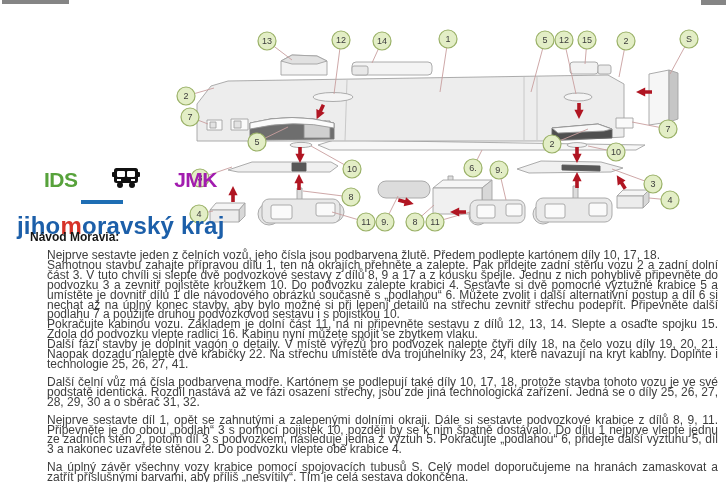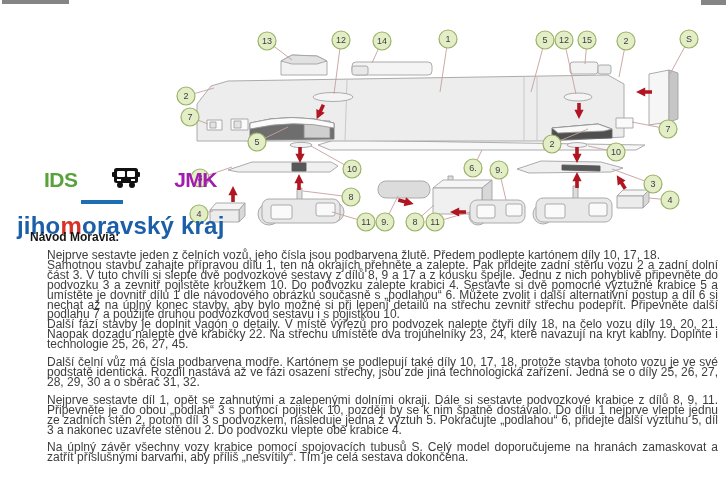--- a/index.html
+++ b/index.html
@@ -290,21 +290,22 @@
   <div class="logo-divider" style="background: rgb(30, 110, 180);"></div>
   <div class="logo-region" style="color: rgb(28, 95, 169);"><span>jiho</span><span class="accent" style="color: rgb(214, 50, 40);">m</span><span>oravský kraj</span></div>
 </div>
 
 <div id="instructions">
   <h1>Návod Moravia:</h1>
   <div id="instructions-body">
       <div class="block">
         <p>Nejprve sestavte jeden z čelních vozů, jeho čísla jsou podbarvena žlutě. Předem podlepte kartónem díly 10, 17, 18.</p>
         <p>Samotnou stavbu zahajte přípravou dílu 1, ten na okrajích přehněte a zalepte. Pak přidejte zadní stěnu vozu 2 a zadní dolní část 3. V tuto chvíli si slepte dvě podvozkové sestavy z dílů 8, 9 a 17 a z kousku špejle. Jednu z nich pohyblivě připevněte do podvozku 3 a zevnitř pojistěte kroužkem 10. Do podvozku zalepte krabici 4. Sestavte si dvě pomocné výztužné krabice 5 a umístěte je dovnitř dílu 1 dle návodového obrázku současně s „podlahou“ 6. Můžete zvolit i další alternativní postup a díl 6 si nechat až na úplný konec stavby, aby bylo možné si při lepení detailů na střechu zevnitř střechu podepřít. Připevněte další podlahu 7 a použijte druhou podvozkovou sestavu i s pojistkou 10.</p>
-        <p>Další fází stavby je doplnit vagón o detaily. V místě výřezů pro podvozek nalepte čtyři díly 18, na čelo vozu díly 19, 20, 21. Naopak dozadu nalepte dvě krabičky 22. Na střechu umístěte dva trojúhelníky 23, 24, které navazují na kryt kabiny. Doplňte i technologie 25, 26, 27, 45.</p>
+        <p>Pokračujte kabinou vozu. Základem je dolní část 11, na ni připevněte sestavu z dílů 12, 13, 14. Slepte a osaďte spojku 15. Zdola do podvozku vlepte radlici 16. Kabinu nyní můžete spojit se zbytkem vlaku.</p>
+        <p>Další fází stavby je doplnit vagón o detaily. V místě výřezů pro podvozek nalepte čtyři díly 18, na čelo vozu díly 19, 20, 21. Naopak dozadu nalepte dvě krabičky 22. Na střechu umístěte dva trojúhelníky 23, 24, které navazují na kryt kabiny. Doplňte i technologie 25, 26, 27, 41.</p>
       </div>
       <div class="block">
         <p>Další čelní vůz má čísla podbarvena modře. Kartónem se podlepují také díly 10, 17, 18, protože stavba tohoto vozu je ve své podstatě identická. Rozdíl nastává až ve fázi osazení střechy, jsou zde jiná technologická zařízení. Jedná se o díly 25, 26, 27, 28, 29, 30 a o sběrač 31, 32.</p>
       </div>
       <div class="block">
         <p>Nejprve sestavte díl 1, opět se zahnutými a zalepenými dolními okraji. Dále si sestavte podvozkové krabice z dílů 8, 9, 11. Připevněte je do obou „podlah“ 3 s pomocí pojistek 10, později by se k nim špatně dostávalo. Do dílu 1 nejprve vlepte jednu ze zadních stěn 2, potom díl 3 s podvozkem, následuje jedna z výztuh 5. Pokračujte „podlahou“ 6, přidejte další výztuhu 5, díl 3 a nakonec uzavřete stěnou 2. Do podvozku vlepte obě krabice 4.</p>
       </div>
       <div class="block">
         <p>Na úplný závěr všechny vozy krabice pomocí spojovacích tubusů S. Celý model doporučujeme na hranách zamaskovat a zatřít příslušnými barvami, aby příliš „nesvítily“. Tím je celá sestava dokončena.</p>
       </div>

